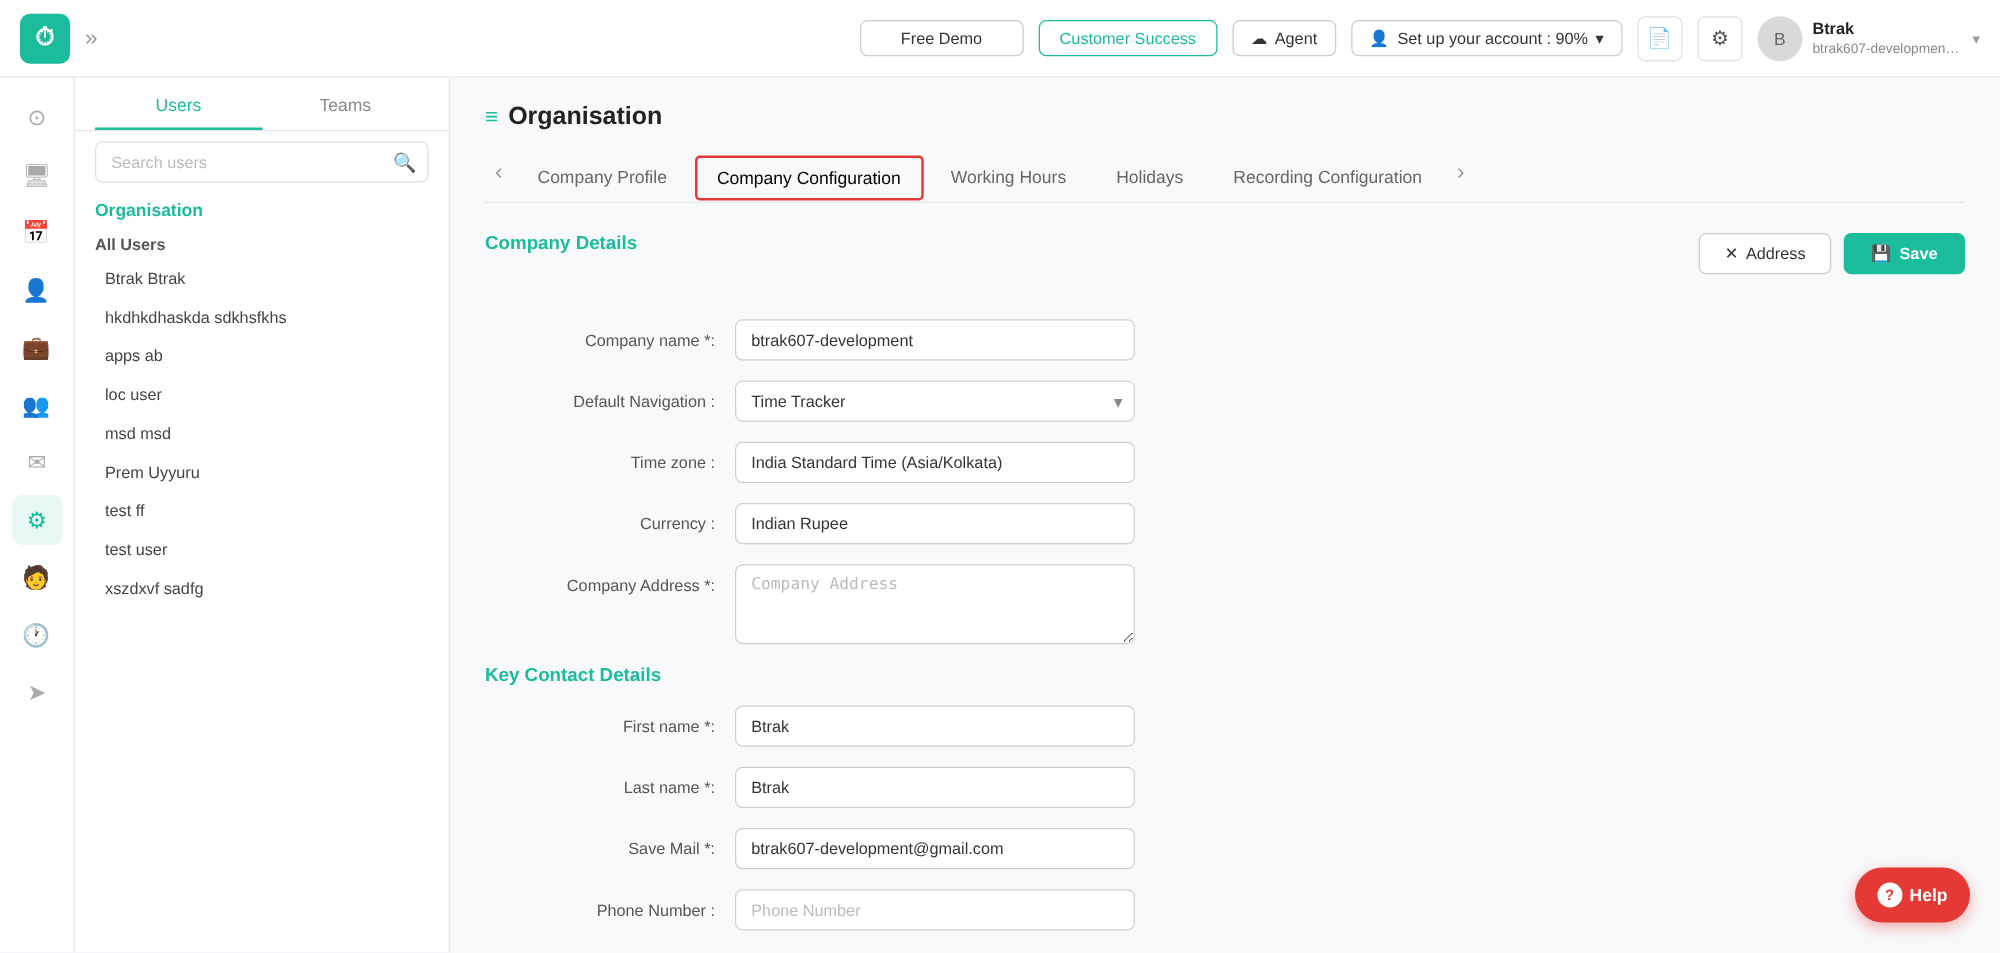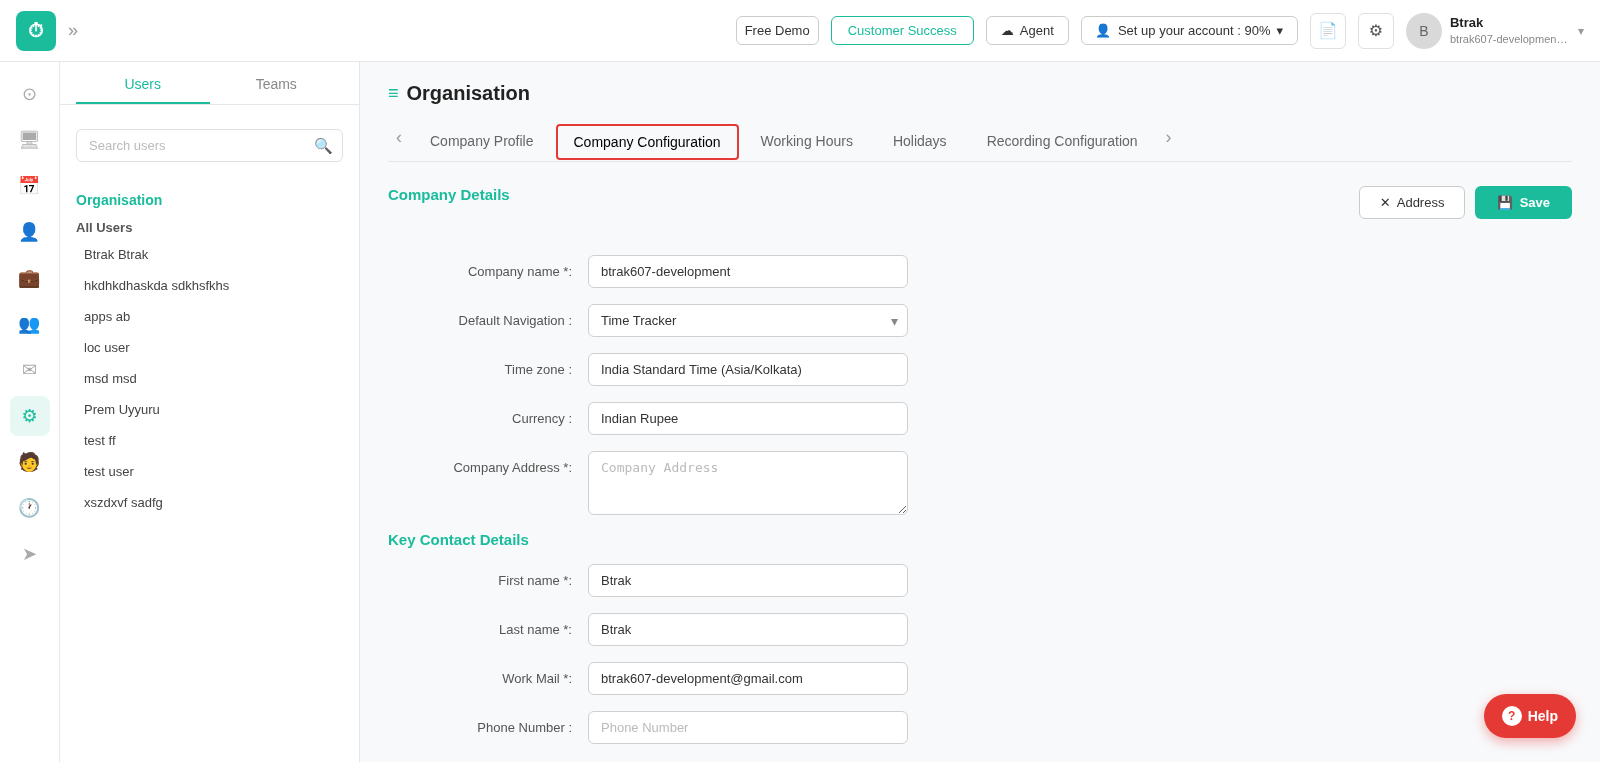--- a/index.html
+++ b/index.html
@@ -25,21 +25,21 @@
       display: flex; align-items: center; justify-content: center;
       color: #fff; font-size: 20px; font-weight: bold;
       flex-shrink: 0;
     }
     .top-nav-dots { color: #999; font-size: 18px; margin-right: 8px; }
     .top-nav-spacer { flex: 1; }
     .top-nav-btn {
       border: 1.5px solid #ccc;
       background: #fff;
       border-radius: 6px;
-      padding: 6px 8px;
+      padding: 6px 32px;
       font-size: 13px;
       cursor: pointer;
       color: #333;
     }
     .top-nav-customer {
       background: #fff;
       border: 1.5px solid #1abc9c;
       border-radius: 6px;
       padding: 6px 16px;
       font-size: 13px;
@@ -145,21 +145,21 @@
       font-weight: 500;
       color: #888;
       cursor: pointer;
       border-bottom: 2px solid transparent;
     }
     .sidebar-tab.active {
       color: #1abc9c;
       border-bottom: 2px solid #1abc9c;
     }
     .sidebar-search {
-      margin: 24px 16px;
+      margin: 8px 16px;
       position: relative;
     }
     .sidebar-search input {
       width: 100%;
       padding: 8px 36px 8px 12px;
       border: 1.5px solid #e0e0e0;
       border-radius: 6px;
       font-size: 13px;
       outline: none;
       color: #555;
@@ -524,21 +524,21 @@
       <label class="form-label">First name *:</label>
       <input type="text" class="form-input" value="Btrak" style="">
     </div>
 
     <div class="form-row">
       <label class="form-label">Last name *:</label>
       <input type="text" class="form-input" value="Btrak" style="">
     </div>
 
     <div class="form-row">
-      <label class="form-label">Work Mail *:</label>
+      <label class="form-label">Save Mail *:</label>
       <input type="email" class="form-input" value="btrak607-development@gmail.com" style="">
     </div>
 
     <div class="form-row">
       <label class="form-label">Phone Number :</label>
       <input type="text" class="form-input" placeholder="Phone Number" style="">
     </div>
 
     <div class="section-title" style="margin-top:8px; margin-bottom:12px;">SMTP Settings</div>
   </div>

